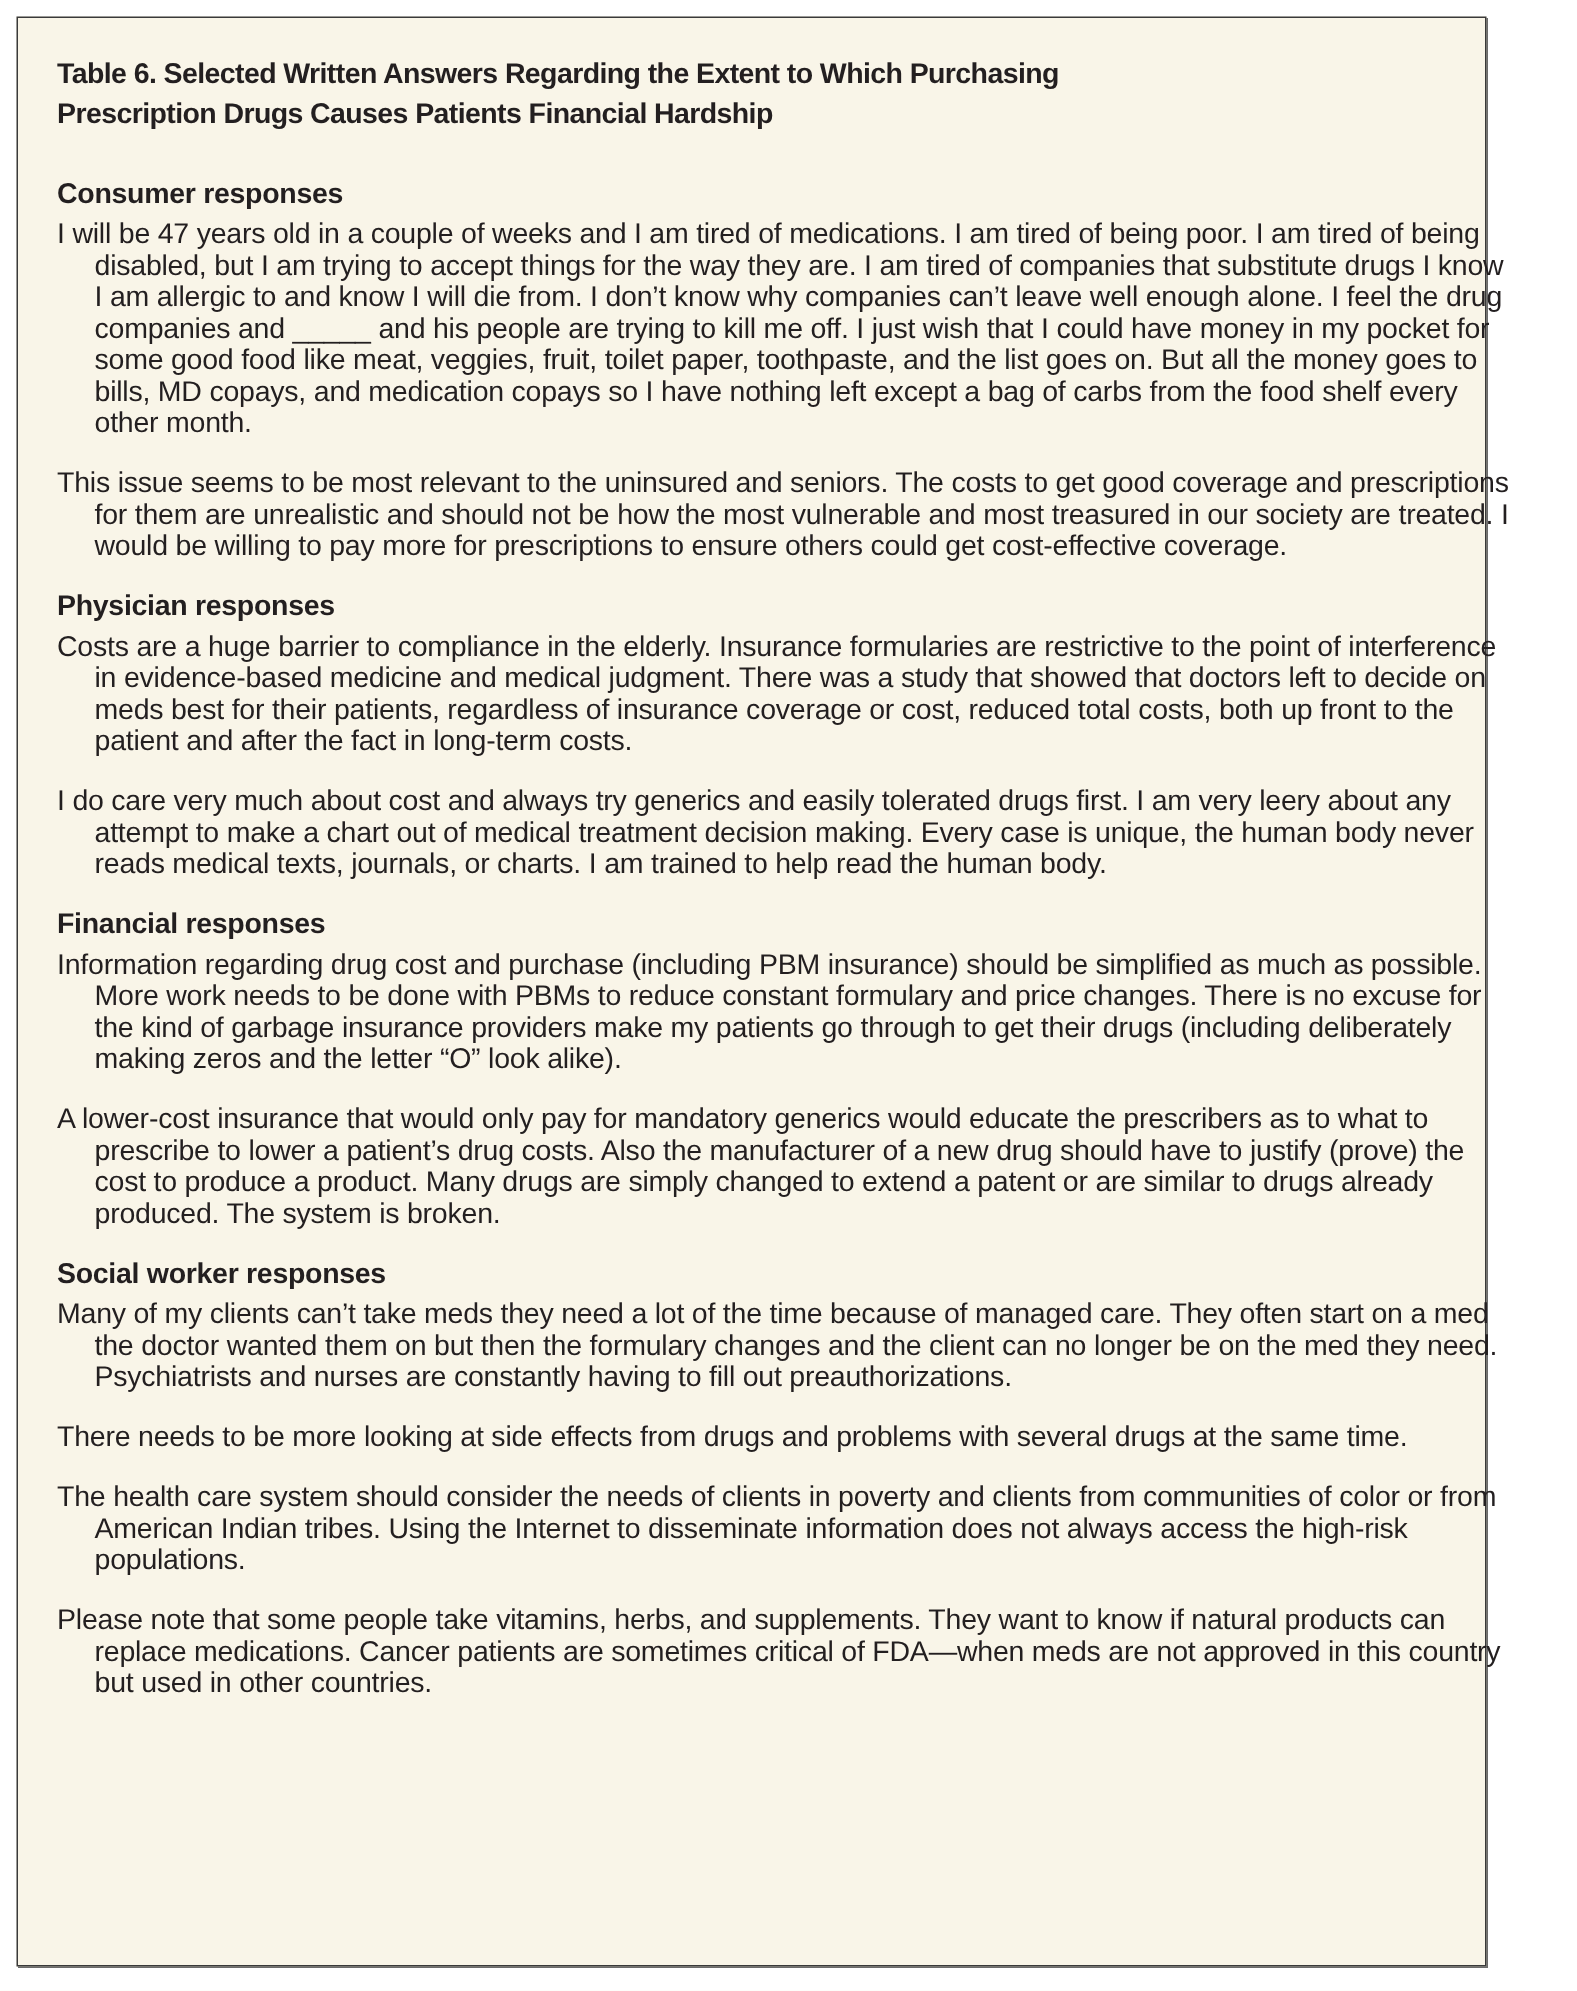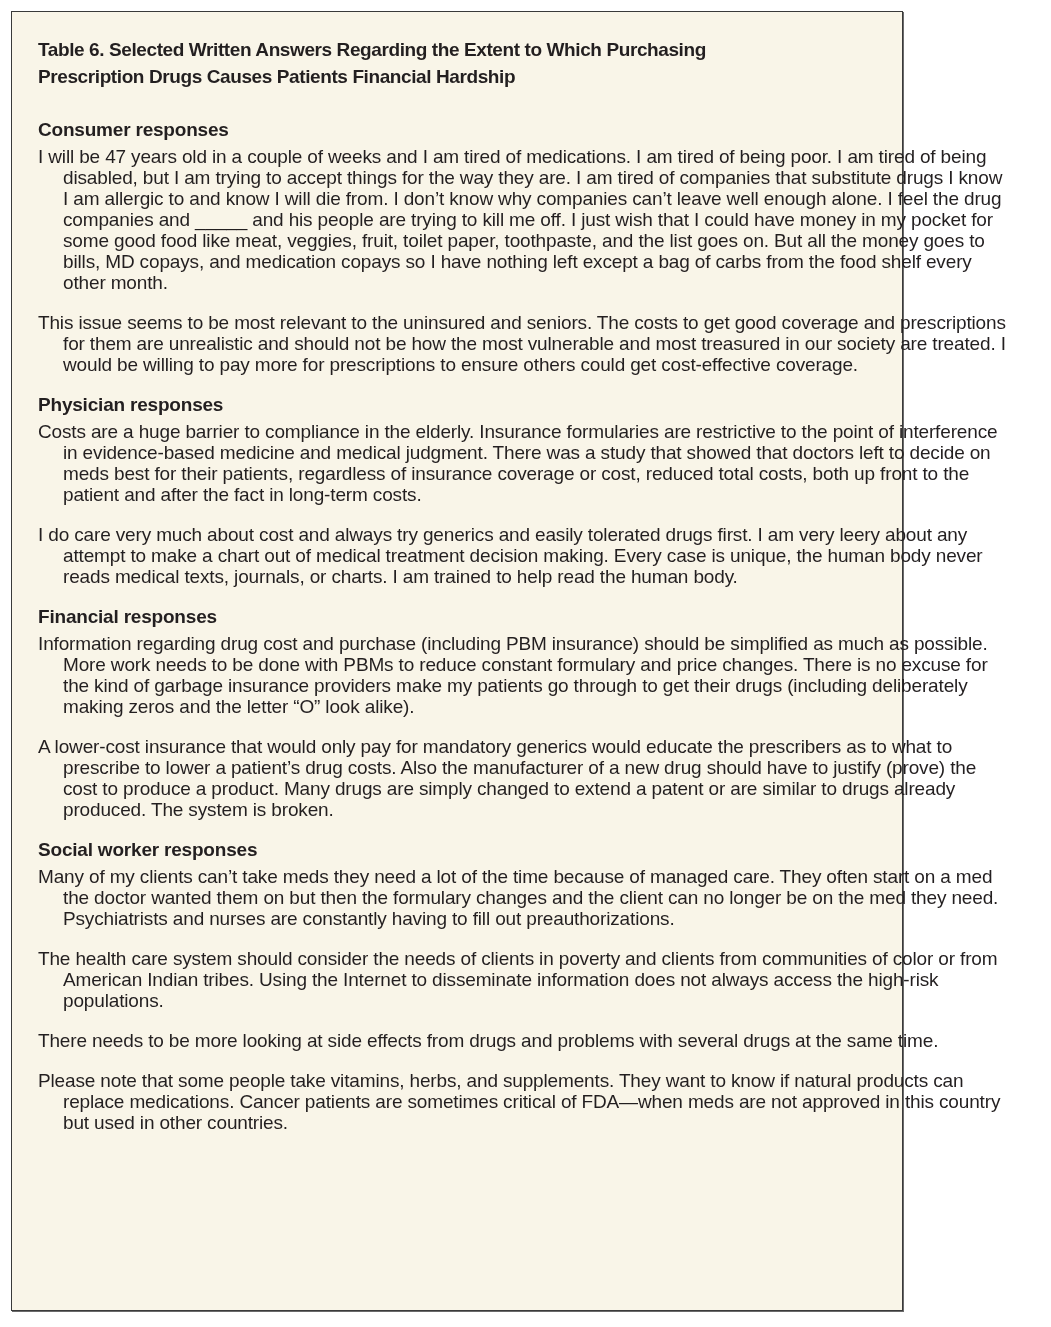--- a/index.html
+++ b/index.html
@@ -11,21 +11,21 @@
       width: 1051px;
       height: 1327px;
       position: relative;
       font-family: "Liberation Sans", "DejaVu Sans", sans-serif;
       color: #231f20;
     }
     .table-box {
       position: absolute;
       left: 11px;
       top: 11px;
-      width: 892px;
+      width: 980px;
       height: 1300px;
       background: #f9f5e8;
       border: 1px solid #3a3a3a;
       box-shadow: 1px 1px 0 #6b6b6b;
       box-sizing: border-box;
     }
     .title {
       position: absolute;
       left: 26px;
       top: 24px;
@@ -89,18 +89,18 @@
 
     <div class="section">
       <div class="section-heading">Financial responses</div>
       <p class="response">Information regarding drug cost and purchase (including PBM insurance) should be simplified as much as possible. More work needs to be done with PBMs to reduce constant formulary and price changes. There is no excuse for the kind of garbage insurance providers make my patients go through to get their drugs (including deliberately making zeros and the letter “O” look alike).</p>
       <p class="response">A lower-cost insurance that would only pay for mandatory generics would educate the prescribers as to what to prescribe to lower a patient’s drug costs. Also the manufacturer of a new drug should have to justify (prove) the cost to produce a product. Many drugs are simply changed to extend a patent or are similar to drugs already produced. The system is broken.</p>
     </div>
 
     <div class="section">
       <div class="section-heading">Social worker responses</div>
       <p class="response">Many of my clients can’t take meds they need a lot of the time because of managed care. They often start on a med the doctor wanted them on but then the formulary changes and the client can no longer be on the med they need. Psychiatrists and nurses are constantly having to fill out preauthorizations.</p>
+      <p class="response">There needs to be more looking at side effects from drugs and problems with several drugs at the same time.</p>
       <p class="response">The health care system should consider the needs of clients in poverty and clients from communities of color or from American Indian tribes. Using the Internet to disseminate information does not always access the high-risk populations.</p>
-      <p class="response">There needs to be more looking at side effects from drugs and problems with several drugs at the same time.</p>
       <p class="response">Please note that some people take vitamins, herbs, and supplements. They want to know if natural products can replace medications. Cancer patients are sometimes critical of FDA—when meds are not approved in this country but used in other countries.</p>
     </div>
   </div>
 </div>
 
 </body></html>

